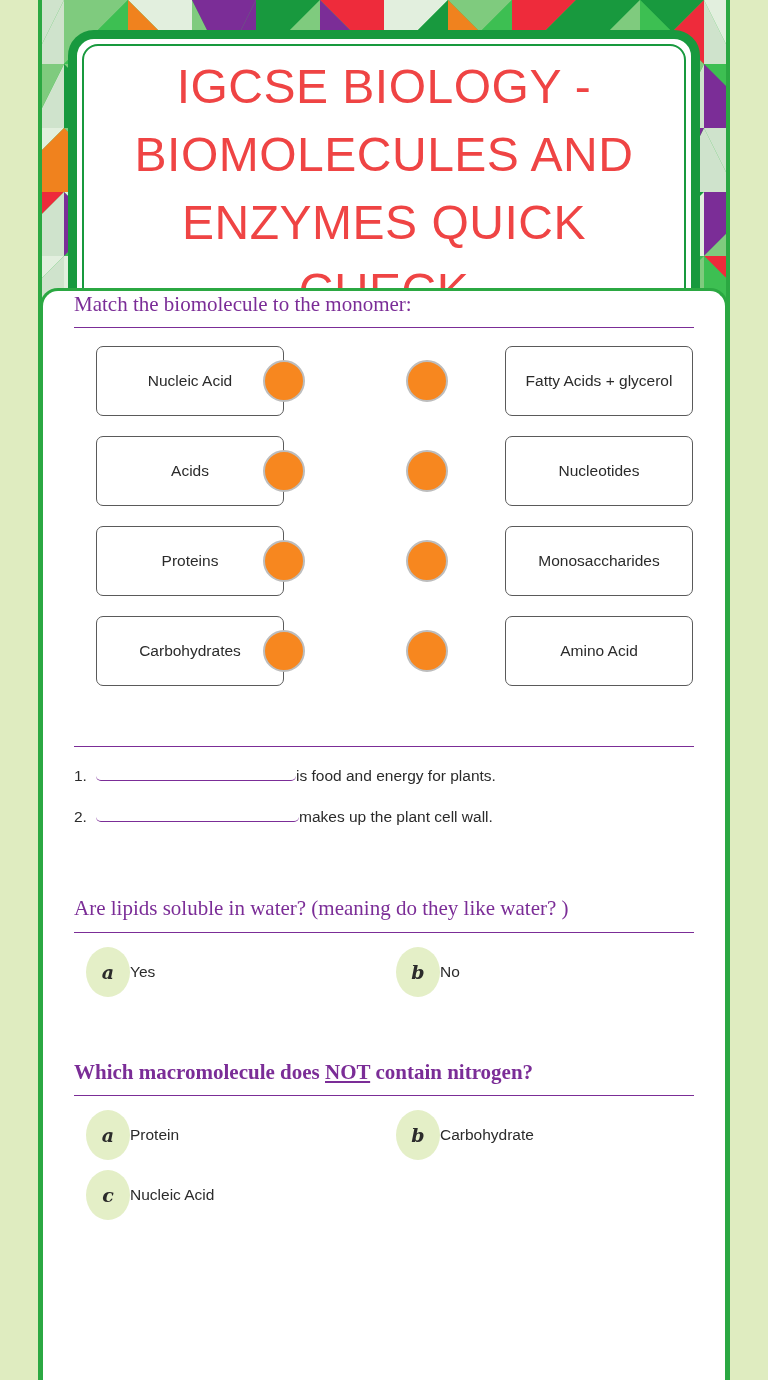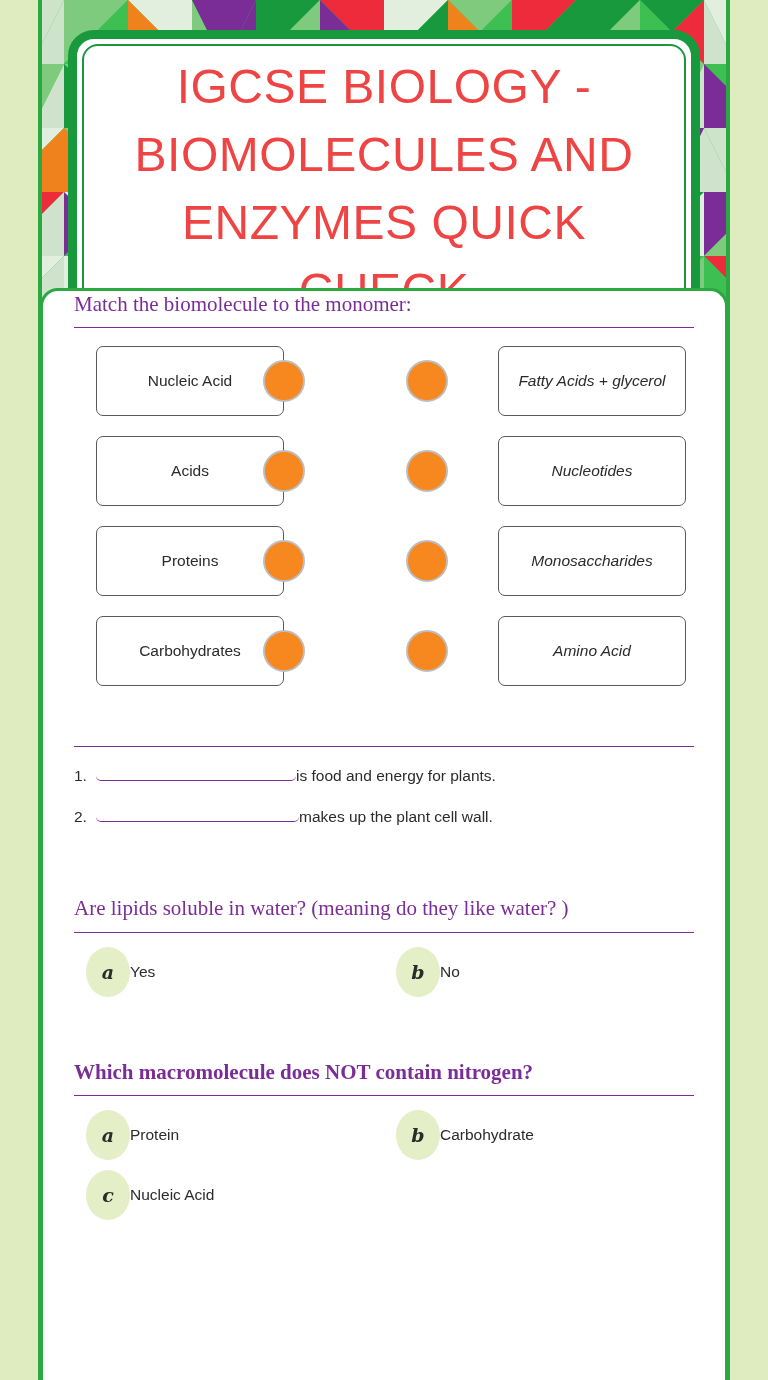--- a/index.html
+++ b/index.html
@@ -96,21 +96,21 @@
   .question-block { }
 
   .q-title {
     font-family: "Liberation Serif", serif;
     color: #7B2D97;
     font-size: 21px;
     line-height: 1.3;
     padding-bottom: 9px;
   }
   .q-title.bold { font-weight: bold; }
-  .q-title .underline { }
+  .q-title .underline { text-decoration: underline; }
 
   .q-rule {
     height: 1px;
     background: #7B2D97;
     width: 100%;
   }
 
   
   .match-grid {
     display: flex;
@@ -137,21 +137,21 @@
     display: flex;
     align-items: center;
     justify-content: center;
     text-align: center;
     font-size: 15.5px;
     color: #2b2b2b;
     line-height: 1.45;
     padding: 4px 8px;
   }
   .match-col.left  .match-box { left: 22px; }
-  .match-col.right .match-box { right: 8px; font-style: italic; }
+  .match-col.right .match-box { right: 1px; }
 
   .match-dot {
     position: absolute;
     top: 14px;
     width: 42px;
     height: 42px;
     border-radius: 50%;
     background: #F7871F;
     border: 2px solid #BDBDBD;
   }

